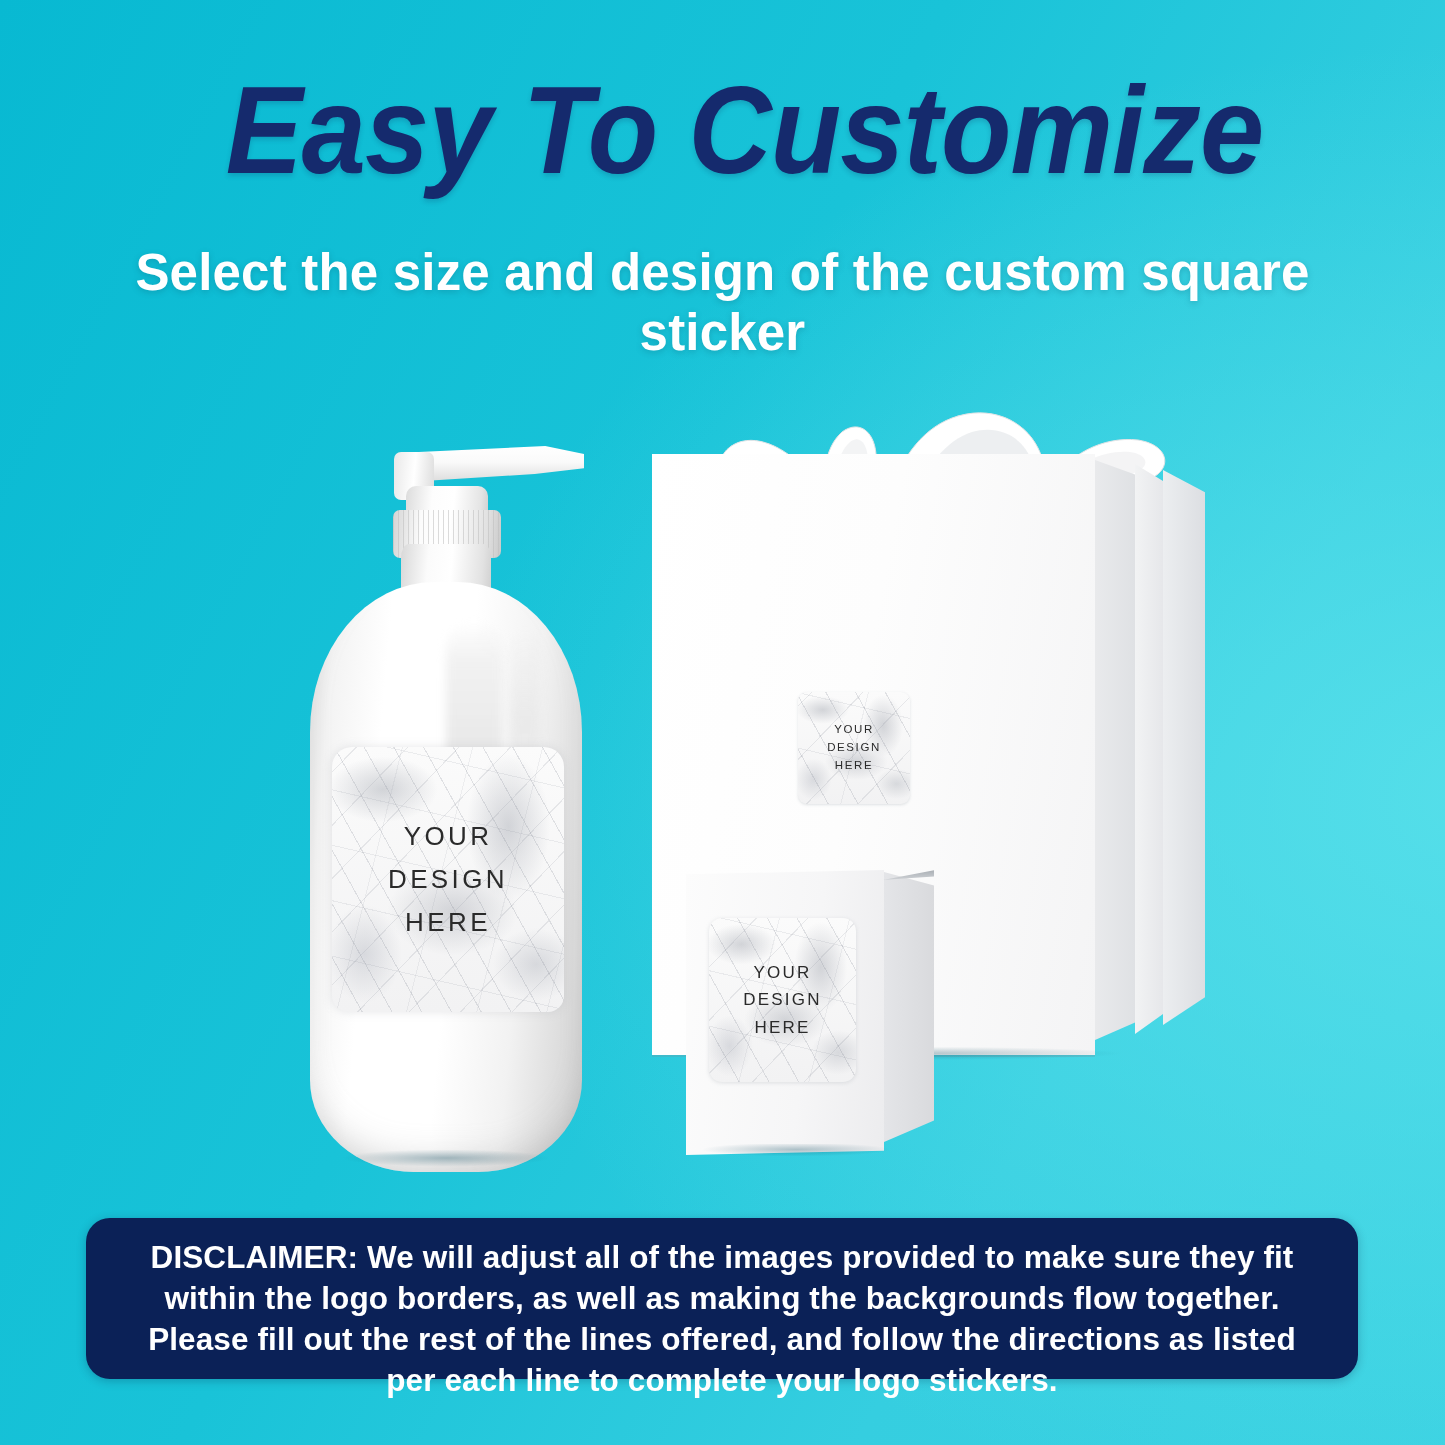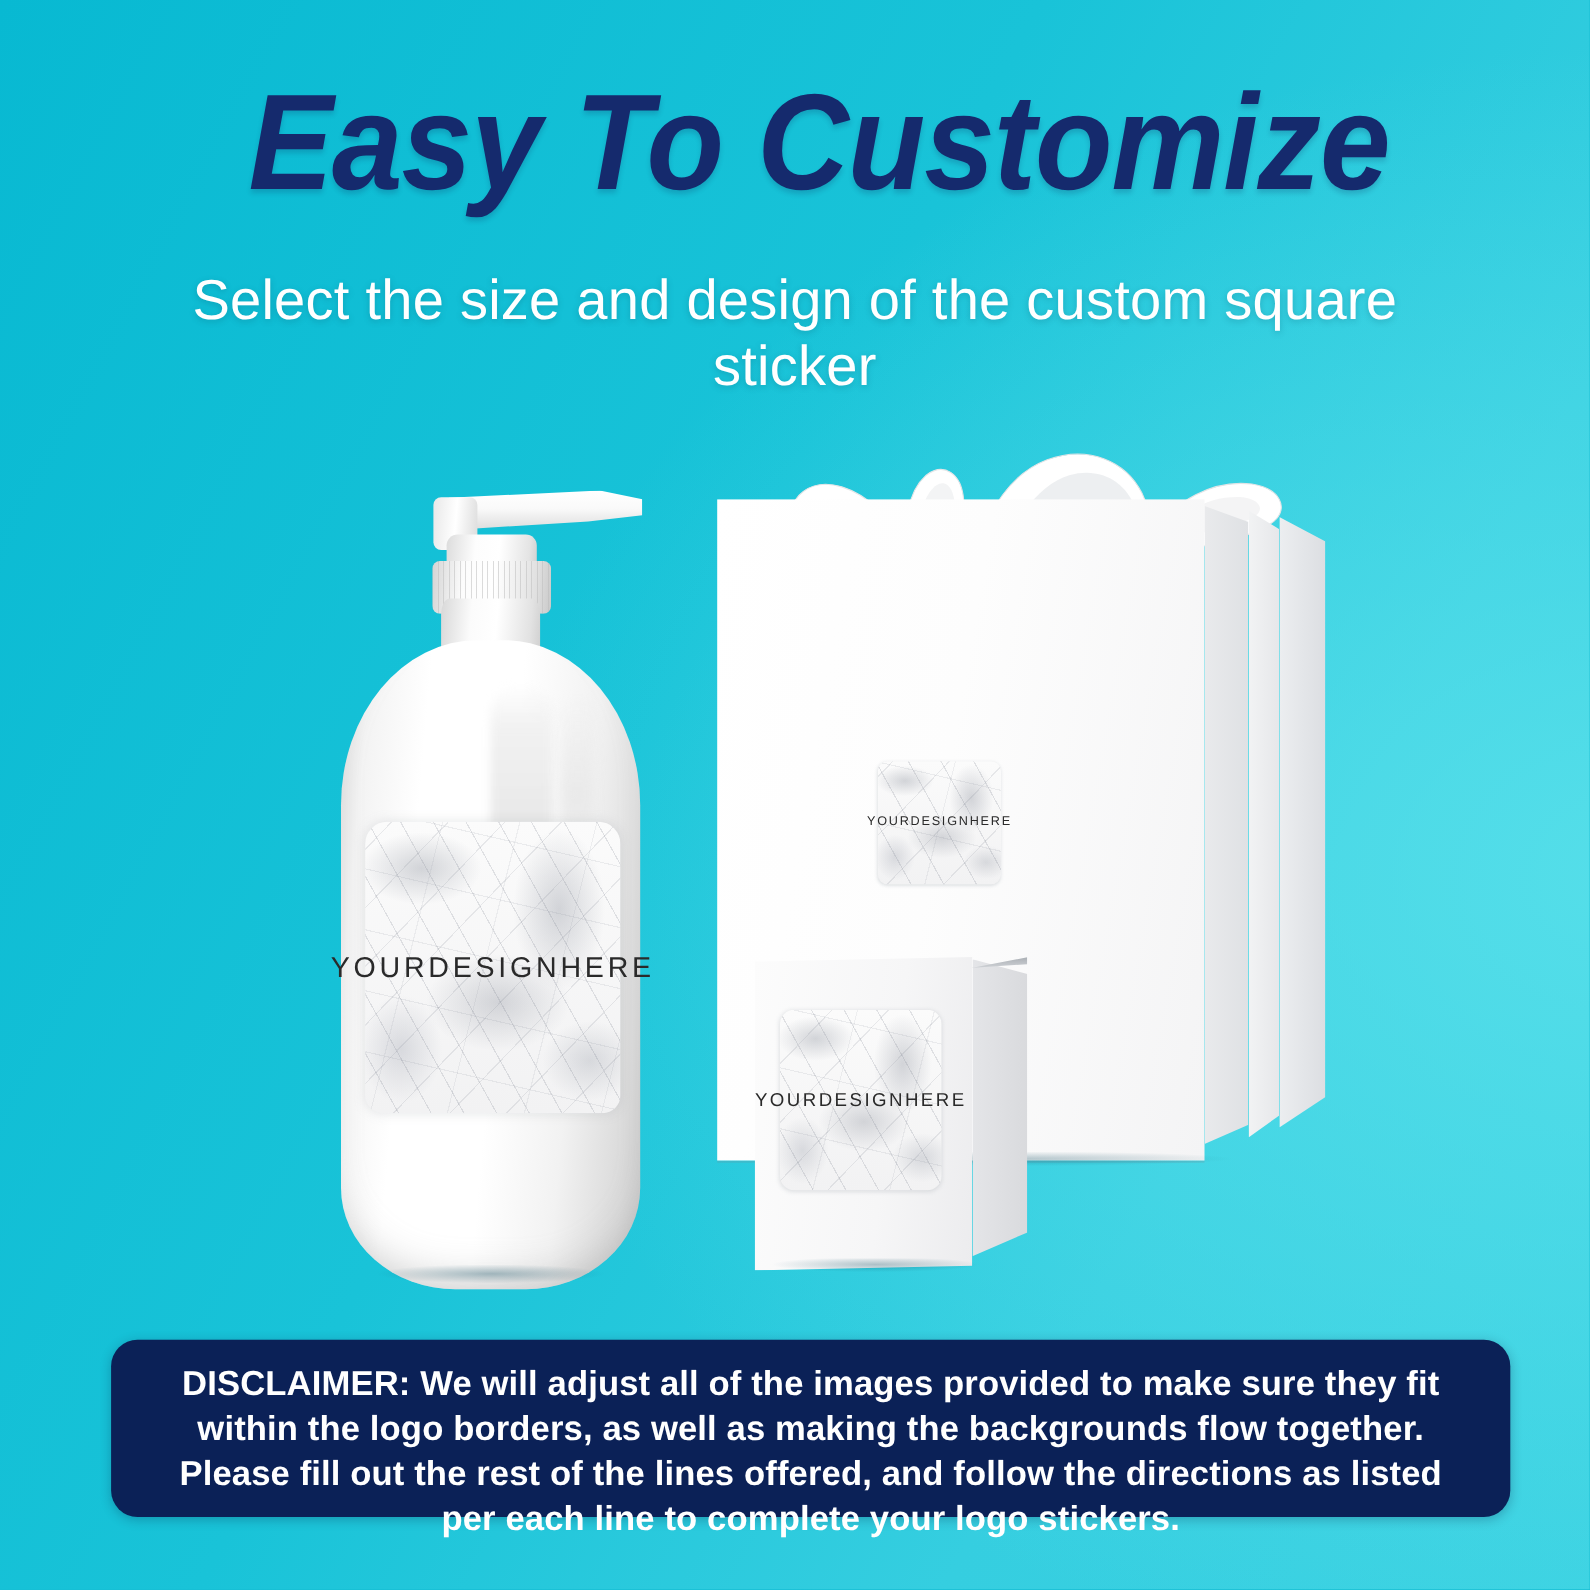--- a/index.html
+++ b/index.html
@@ -26,40 +26,40 @@
     font-weight:bold;
     font-style:italic;
     letter-spacing:-1px;
     transform:scaleX(.93);
     white-space:nowrap;
     text-shadow:0 3px 5px rgba(10,30,80,.18);
   }
   .subtitle{
     position:absolute;left:108px;width:1229px;top:243px;
     text-align:center;color:#ffffff;
-    font-size:51px;line-height:1.18;font-weight:normal;
+    font-size:51px;line-height:1.18;font-weight:bold;
     letter-spacing:.2px;
     text-shadow:0 2px 6px rgba(12,90,110,.28);
   }
 
   
   .marble{
     background-color:#f7f7f7;
     background-image:
       radial-gradient(ellipse 38% 20% at 22% 16%, rgba(150,155,165,.40) 0%, rgba(150,155,165,0) 62%),
       radial-gradient(ellipse 30% 46% at 76% 30%, rgba(135,140,152,.34) 0%, rgba(135,140,152,0) 60%),
       radial-gradient(ellipse 44% 26% at 52% 62%, rgba(128,133,145,.30) 0%, rgba(128,133,145,0) 64%),
       radial-gradient(ellipse 26% 30% at 14% 78%, rgba(150,155,168,.30) 0%, rgba(150,155,168,0) 62%),
       radial-gradient(ellipse 30% 22% at 88% 82%, rgba(140,146,158,.28) 0%, rgba(140,146,158,0) 62%),
       repeating-linear-gradient(61deg, rgba(116,122,136,.20) 0 1px, rgba(0,0,0,0) 1px 26px),
       repeating-linear-gradient(-46deg, rgba(116,122,136,.15) 0 1px, rgba(0,0,0,0) 1px 37px),
       repeating-linear-gradient(13deg, rgba(120,126,140,.12) 0 1px, rgba(0,0,0,0) 1px 54px),
       repeating-linear-gradient(104deg, rgba(120,126,140,.10) 0 1px, rgba(0,0,0,0) 1px 68px),
       linear-gradient(#fbfbfb,#f2f2f3);
-    display:flex;align-items:center;justify-content:center;
+    display:flex;flex-direction:column;align-items:center;justify-content:center;
     color:#2a2a2a;
     font-weight:400;
     text-align:center;
   }
   .marble .ln{display:block;white-space:nowrap;}
 
   
   #giftbox{position:absolute;left:652px;top:392px;width:572px;height:700px;}
   .gb-front{
     position:absolute;left:0;top:62px;width:443px;height:601px;
@@ -177,21 +177,21 @@
   }
   .bt-label{
     position:absolute;left:36px;top:315px;width:232px;height:265px;
     border-radius:20px 20px 16px 16px;
     font-size:26px;letter-spacing:3.4px;line-height:1.65;
     box-shadow:0 0 10px rgba(160,165,170,.25);
   }
 
   
   #disclaimer{
-    position:absolute;left:101px;top:1218px;width:1272px;height:161px;
+    position:absolute;left:86px;top:1218px;width:1272px;height:161px;
     background:#0b2157;
     border-radius:24px;
     box-shadow:0 2px 10px rgba(5,25,60,.25);
   }
   #disclaimer .txt{
     position:absolute;left:36px;right:36px;top:19px;
     text-align:center;color:#ffffff;
     font-size:31.5px;line-height:1.30;font-weight:bold;
     letter-spacing:.1px;
   }

